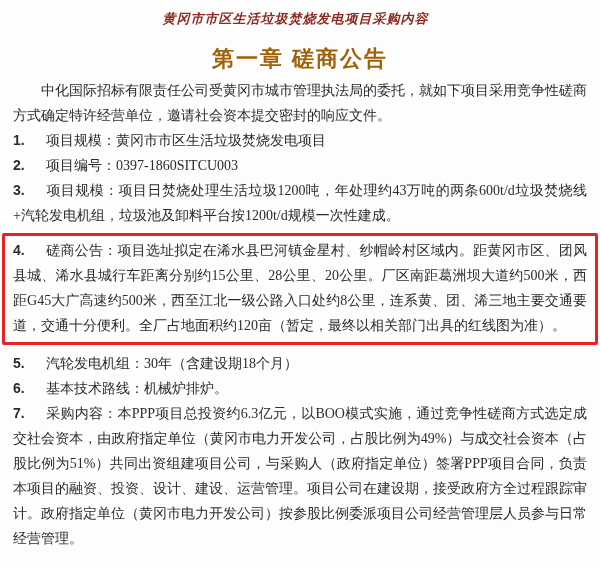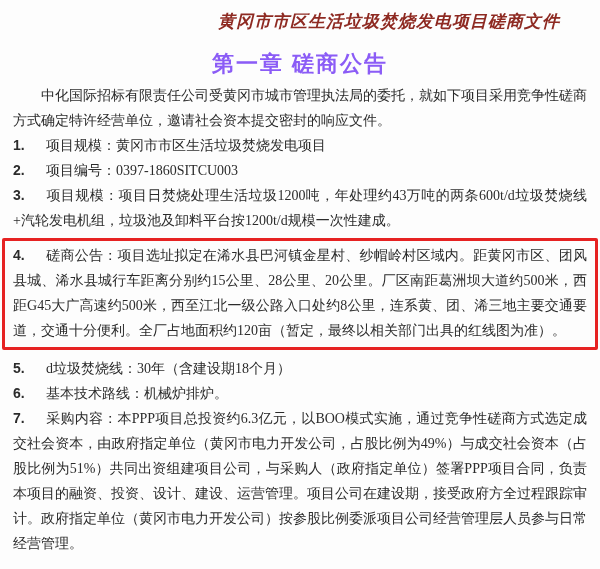--- a/index.html
+++ b/index.html
@@ -10,37 +10,37 @@
     height: 569px;
     margin: 0 auto;
     background: #fdfdfd;
     overflow: hidden;
     font-family: "Liberation Serif", serif;
     color: #2b2b2b;
   }
   
   .doc-header {
     display: flex;
-    justify-content: flex-end;
+    justify-content: center;
     padding: 10px 40px 0 31px;
-    font-size: 17px;
+    font-size: 13px;
     font-weight: bold;
     font-style: italic;
     color: #8e2a22;
     letter-spacing: 1px;
   }
   
   .doc-title {
     margin-top: 16px;
     text-align: center;
     font-family: "Liberation Sans", sans-serif;
     font-weight: 700;
     font-size: 22px;
     letter-spacing: 2px;
-    color: #8b5cf6;
+    color: #a16207;
   }
   
   .doc-body {
     margin-top: 4px;
     padding: 0 13px;
     font-size: 14px;
     line-height: 25px;
     text-align: justify;
   }
   .intro { text-indent: 2em; margin: 0; }
@@ -100,39 +100,39 @@
     white-space: nowrap;
   }
 </style>
 </head>
 <body>
 
 <div class="page">
 
   <div class="doc-header">
     <span>黄冈市市区生活垃圾焚烧发电项目</span>
-    <span>磋商文件</span>
+    <span>采购内容</span>
   </div>
 
   <div class="doc-title">第一章 磋商公告</div>
 
   <div class="doc-body">
     <p class="intro">中化国际招标有限责任公司受黄冈市城市管理执法局的委托，就如下项目采用竞争性磋商方式确定特许经营单位，邀请社会资本提交密封的响应文件。</p>
 
     <p class="item"><span class="num">1.</span><span>项目规模：黄冈市市区生活垃圾焚烧发电项目</span></p>
 
     <p class="item"><span class="num">2.</span><span>项目编号：0397-1860SITCU003</span></p>
 
     <p class="item"><span class="num">3.</span><span>项目规模：项目日焚烧处理生活垃圾1200吨，年处理约43万吨的两条600t/d垃圾焚烧线+汽轮发电机组，垃圾池及卸料平台按1200t/d规模一次性建成。</span></p>
 
     <div class="red-box">
       <p class="item"><span class="num">4.</span><span>磋商公告：项目选址拟定在浠水县巴河镇金星村、纱帽岭村区域内。距黄冈市区、团风县城、浠水县城行车距离分别约15公里、28公里、20公里。厂区南距葛洲坝大道约500米，西距G45大广高速约500米，西至江北一级公路入口处约8公里，连系黄、团、浠三地主要交通要道，交通十分便利。全厂占地面积约120亩（暂定，最终以相关部门出具的红线图为准）。</span></p>
     </div>
 
-    <p class="item"><span class="num">5.</span><span>d垃圾焚烧线：30年（含建设期18个月）</span></p>
+    <p class="item"><span class="num">5.</span><span>汽轮发电机组：30年（含建设期18个月）</span></p>
 
     <p class="item"><span class="num">6.</span><span>基本技术路线：机械炉排炉。</span></p>
 
     <p class="item"><span class="num">7.</span><span>采购内容：本PPP项目总投资约6.3亿元，以BOO模式实施，通过竞争性磋商方式选定成交社会资本，由政府指定单位（黄冈市电力开发公司，占股比例为49%）与成交社会资本（占股比例为51%）共同出资组建项目公司，与采购人（政府指定单位）签署PPP项目合同，负责本项目的融资、投资、设计、建设、运营管理。项目公司在建设期，接受政府方全过程跟踪审计。政府指定单位（黄冈市电力开发公司）按参股比例委派项目公司经营管理层人员参与日常经营管理。</span></p>
   </div>
 
 
 </div>
 
 </body></html>

